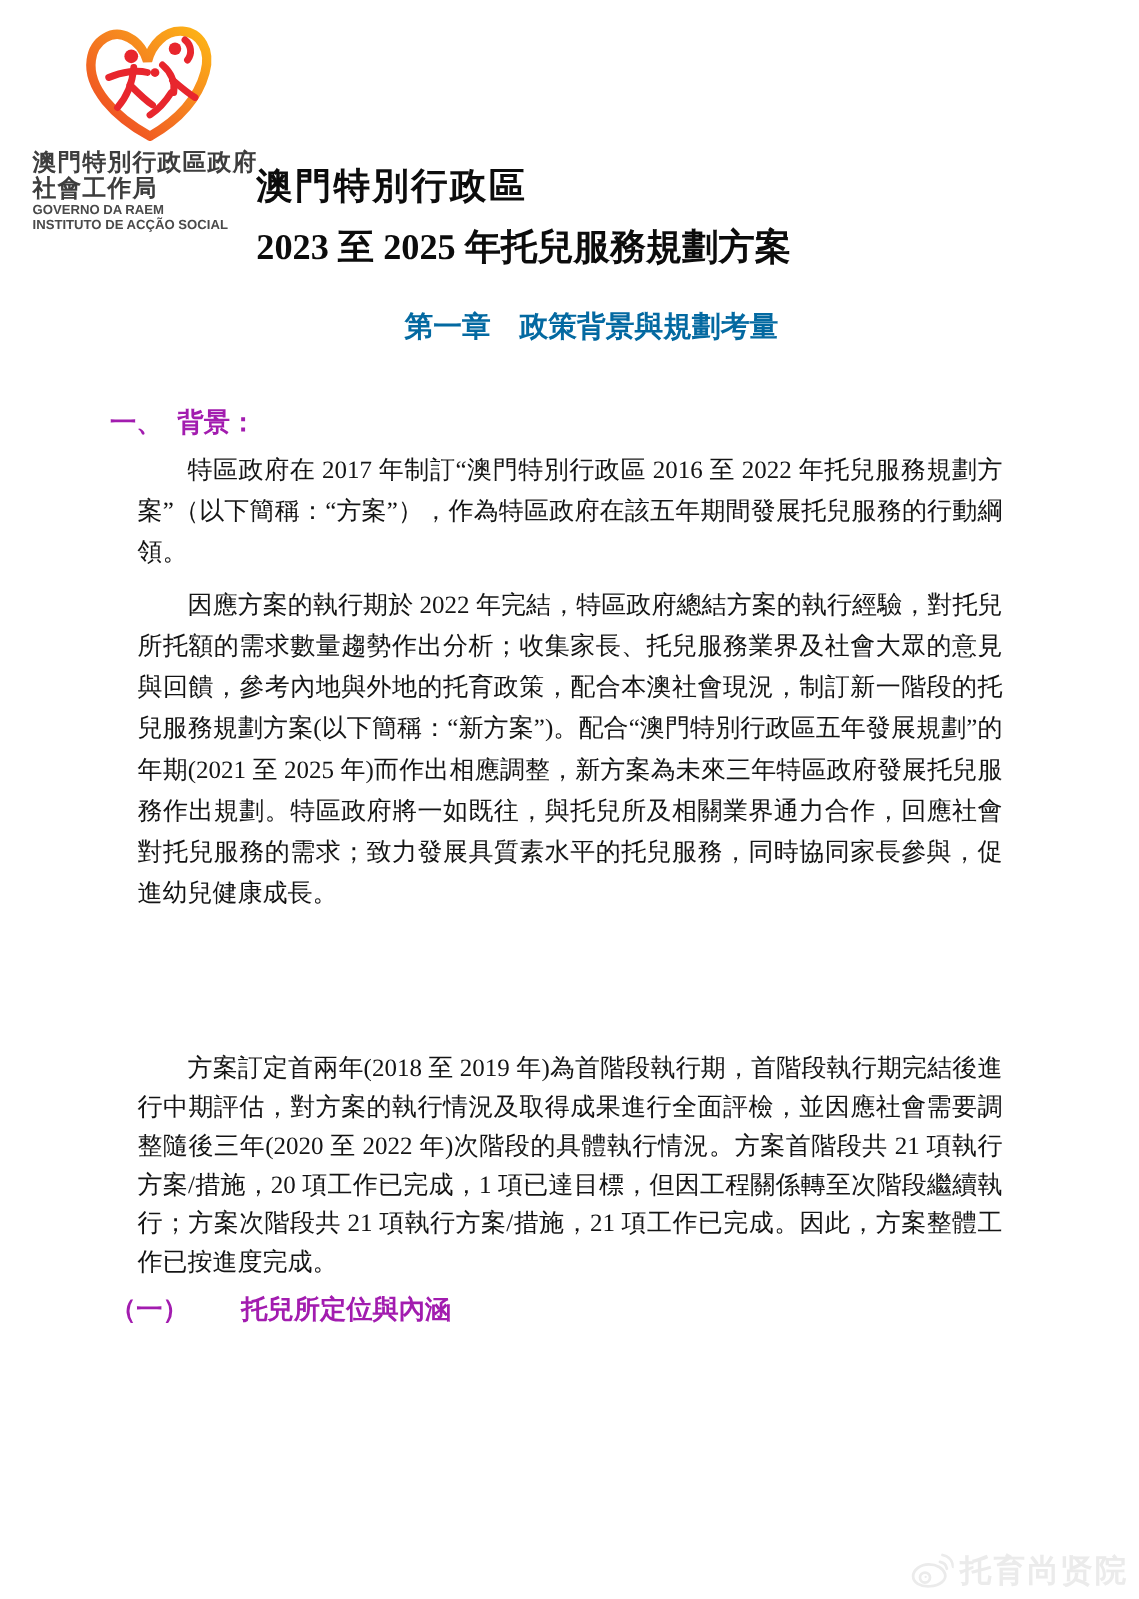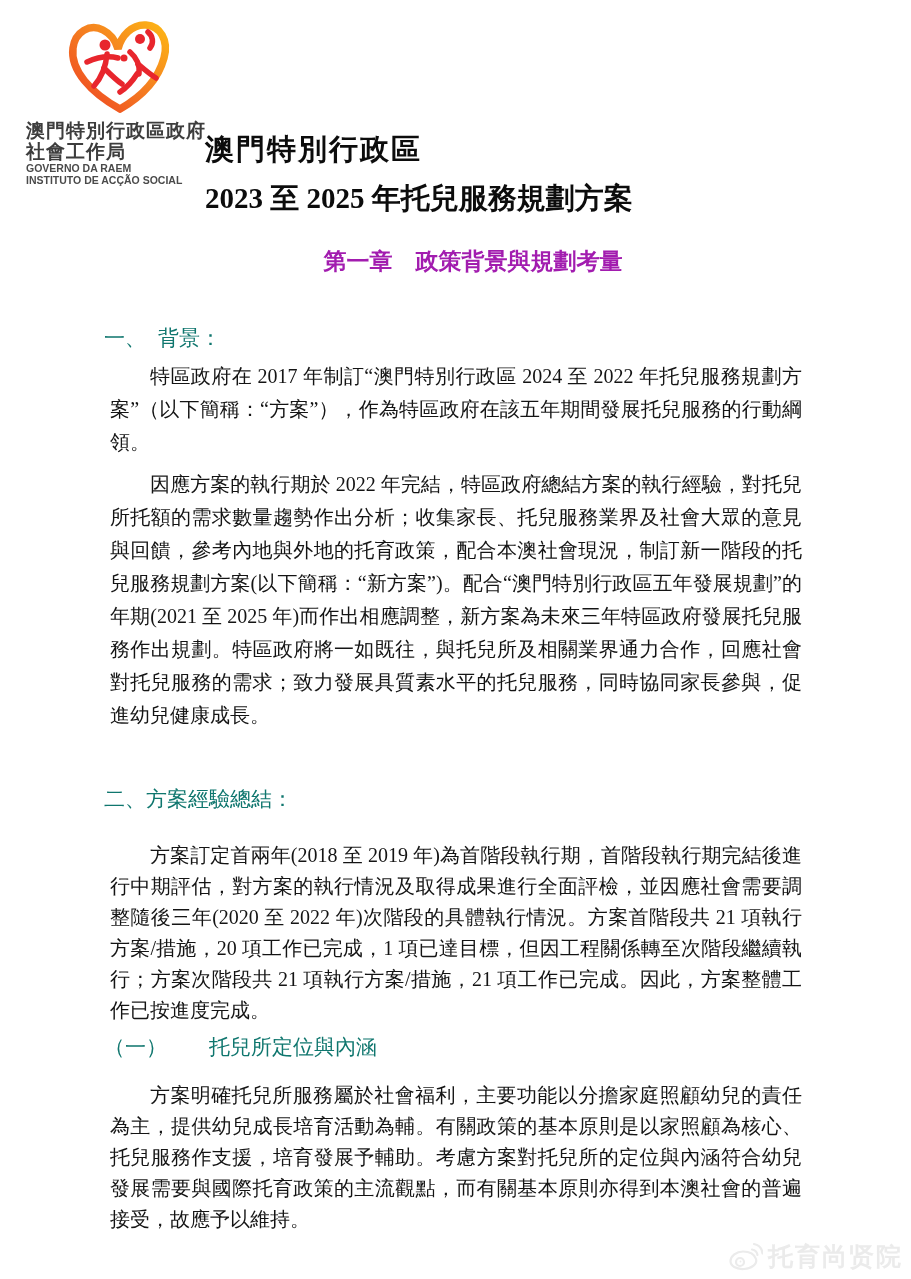--- a/index.html
+++ b/index.html
@@ -27,26 +27,26 @@
     color:#4a4a4a; white-space:nowrap;
   }
 
   
   .title-block { position:absolute; top:131px; left:205px; width:536px; text-align:left; font-weight:bold; color:#0c0c0c; }
   .title-l1 { font-size:29px; line-height:36px; letter-spacing:2px; }
   .title-l2 { font-size:29px; line-height:38px;margin-top:12px; }
 
   .chapter {
     position:absolute; top:246px; left:205px; width:536px;
-    text-align:center; font-size:23px; font-weight:bold; color:#a21caf;
+    text-align:center; font-size:23px; font-weight:bold; color:#0369a1;
     white-space:pre;
   }
 
   
-  .sec-heading { position:absolute; left:104px; font-size:21px; font-weight:normal; color:#0f766e; white-space:nowrap; }
+  .sec-heading { position:absolute; left:88px; font-size:21px; font-weight:bold; color:#a21caf; white-space:nowrap; }
   .h-num.gap-sm { margin-right:12px; }
   .h-num.gap-lg { margin-right:42px; }
   #sec1-h { top:324px; }
   #sec2-h { top:785px; }
   #sec3-h { top:1033px; }
 
   
   .para {
     position:absolute; left:110px; width:692px;
     font-size:20px; text-align:justify; text-indent:2em;
@@ -104,32 +104,28 @@
   <div class="title-block">
     <div class="title-l1">澳門特別行政區</div>
     <div class="title-l2">2023 至 2025 年托兒服務規劃方案</div>
   </div>
 
   <div class="chapter">第一章　政策背景與規劃考量</div>
 
   <div class="sec-heading" id="sec1-h">
     <span class="h-num gap-sm">一、</span><span>背景：</span>
   </div>
-  <p class="para" id="p1">特區政府在 2017 年制訂“澳門特別行政區 2024 至 2022 年托兒服務規劃方案”（以下簡稱：“方案”），作為特區政府在該五年期間發展托兒服務的行動綱領。</p>
+  <p class="para" id="p1">特區政府在 2017 年制訂“澳門特別行政區 2016 至 2022 年托兒服務規劃方案”（以下簡稱：“方案”），作為特區政府在該五年期間發展托兒服務的行動綱領。</p>
   <p class="para" id="p2">因應方案的執行期於 2022 年完結，特區政府總結方案的執行經驗，對托兒所托額的需求數量趨勢作出分析；收集家長、托兒服務業界及社會大眾的意見與回饋，參考內地與外地的托育政策，配合本澳社會現況，制訂新一階段的托兒服務規劃方案(以下簡稱：“新方案”)。配合“澳門特別行政區五年發展規劃”的年期(2021 至 2025 年)而作出相應調整，新方案為未來三年特區政府發展托兒服務作出規劃。特區政府將一如既往，與托兒所及相關業界通力合作，回應社會對托兒服務的需求；致力發展具質素水平的托兒服務，同時協同家長參與，促進幼兒健康成長。</p>
 
-  <div class="sec-heading" id="sec2-h">
-    <span class="h-num">二、</span><span>方案經驗總結：</span>
-  </div>
   <p class="para" id="p3">方案訂定首兩年(2018 至 2019 年)為首階段執行期，首階段執行期完結後進行中期評估，對方案的執行情況及取得成果進行全面評檢，並因應社會需要調整隨後三年(2020 至 2022 年)次階段的具體執行情況。方案首階段共 21 項執行方案/措施，20 項工作已完成，1 項已達目標，但因工程關係轉至次階段繼續執行；方案次階段共 21 項執行方案/措施，21 項工作已完成。因此，方案整體工作已按進度完成。</p>
 
   <div class="sec-heading" id="sec3-h">
     <span class="h-num gap-lg">（一）</span><span>托兒所定位與內涵</span>
   </div>
-  <p class="para" id="p4">方案明確托兒所服務屬於社會福利，主要功能以分擔家庭照顧幼兒的責任為主，提供幼兒成長培育活動為輔。有關政策的基本原則是以家照顧為核心、托兒服務作支援，培育發展予輔助。考慮方案對托兒所的定位與內涵符合幼兒發展需要與國際托育政策的主流觀點，而有關基本原則亦得到本澳社會的普遍接受，故應予以維持。</p>
 
   <div class="watermark">
     <svg class="wm-icon" viewBox="0 0 36 32" aria-hidden="true" fill="none" stroke="#ebebeb" stroke-width="2.2" stroke-linecap="round">
       <path d="M29 18 c1.5 5 -4 9.5 -12 10 c-8 0.5 -13.5 -3 -13.5 -8 c0 -5 6 -9.5 12.5 -9.5 c6.5 0 11.5 3 13 7.5 z"></path>
       <circle cx="13" cy="21" r="4"></circle>
       <circle cx="13.5" cy="20.5" r="0.9" fill="#ebebeb" stroke="none"></circle>
       <path d="M25 8.5 c3 0.5 5 2.5 5.5 5.5"></path>
       <path d="M27 3 c5 1 8 4.5 8.5 9.5"></path>
     </svg>
     <span>托育尚贤院</span>

